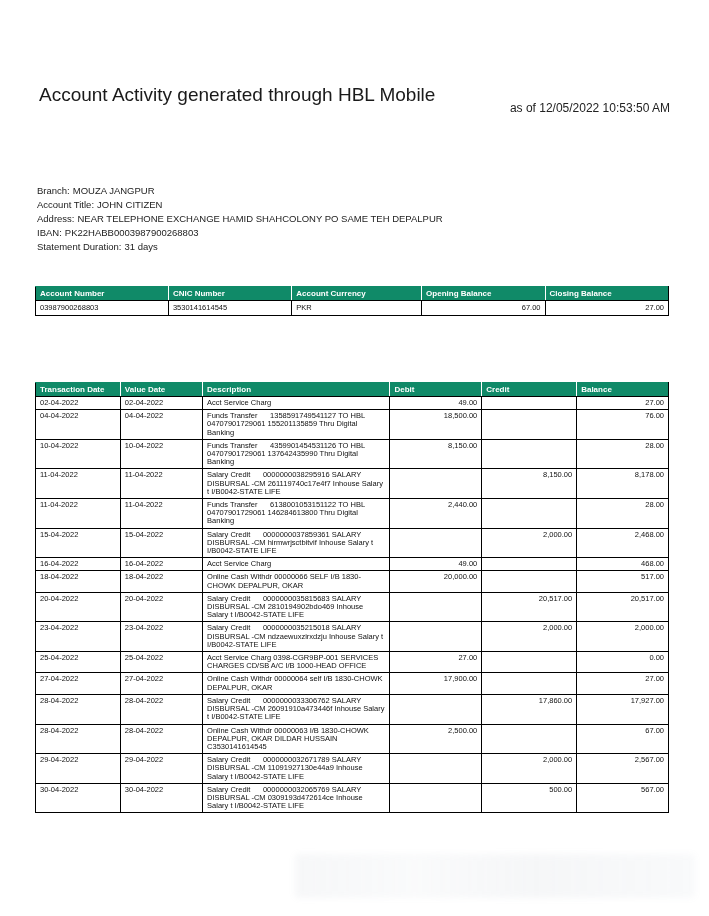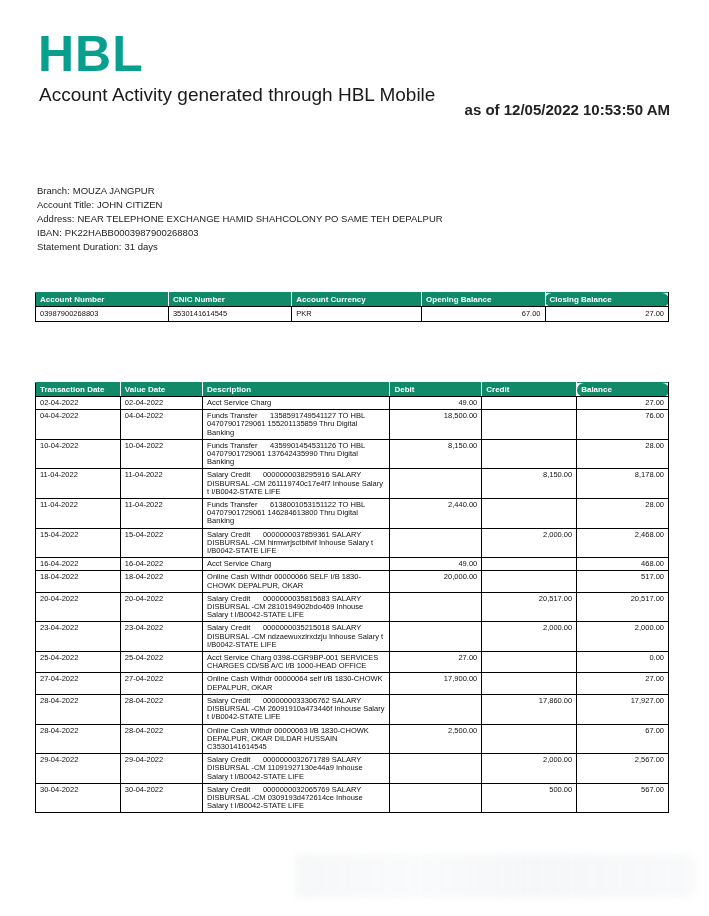--- a/index.html
+++ b/index.html
@@ -8,37 +8,37 @@
     --border:#000000;
     --ink:#1a1a1a;
   }
   html,body{margin:0;padding:0;background:#ffffff;}
   body{font-family:"Liberation Sans", sans-serif;}
   #page{position:relative;width:709px;height:916px;background:#ffffff;overflow:hidden;}
 
   .logo{position:absolute;top:26px;left:38px;font-size:50px;font-weight:800;
         letter-spacing:1px;color:var(--brand-teal);line-height:56px;}
   .title{position:absolute;top:84px;left:39px;font-size:19px;color:var(--ink);}
-  .asof{position:absolute;top:101px;right:39px;font-size:15px;font-weight:bold;color:#222222;}
+  .asof{position:absolute;top:101px;right:39px;font-size:12px;font-weight:normal;color:#222222;}
 
   .info{position:absolute;top:184px;left:37px;font-size:9.5px;color:#222222;line-height:14px;}
   .info .line{white-space:nowrap;}
   .info .lbl{margin-right:3px;}
 
   .tablewrap{position:absolute;left:35px;width:634px;}
-  .summary-pos{top:292px;}
+  .summary-pos{top:286px;}
   .trans-pos{top:382px;}
 
   table.tbl{border-collapse:collapse;width:100%;table-layout:fixed;border:1px solid var(--border);}
   table.tbl th{background:var(--hdr-green);color:#ffffff;font-weight:bold;font-size:8px;
                padding:2px 4px;border:1px solid #ffffff;border-top:1px solid var(--hdr-green);
                border-bottom:1px solid var(--border);text-align:left;white-space:nowrap;
                overflow:hidden;}
   table.tbl th:first-child{border-left:1px solid var(--border);}
-  table.tbl th:last-child{border-right:1px solid var(--border);border-radius:7px;}
+  table.tbl th:last-child{border-right:1px solid var(--border);}
   table.tbl td{border:1px solid var(--border);font-size:7.5px;line-height:8.2px;color:#111111;
                padding:2px 4px;vertical-align:top;white-space:pre-wrap;word-wrap:break-word;}
   th.r,td.r{text-align:right;}
 
   table.summary col:nth-child(1){width:21%;}
   table.summary col:nth-child(2){width:19.5%;}
   table.summary col:nth-child(3){width:20.5%;}
   table.summary col:nth-child(4){width:19.5%;}
   table.summary col:nth-child(5){width:19.5%;}
   table.summary td{padding:3px 4px;}
@@ -53,21 +53,20 @@
   .watermark{position:absolute;top:854px;left:295px;width:400px;height:44px;opacity:.5;
     background:linear-gradient(90deg, rgba(150,160,175,.16), rgba(120,140,160,.08) 30%,
                rgba(150,160,175,.18) 60%, rgba(130,150,170,.10));
     filter:blur(3px);border-radius:4px;}
 </style>
 </head>
 <body>
 
 <div id="page">
 
-  <div class="logo">HBL</div>
 
   <div class="title">Account Activity generated through HBL Mobile</div>
 
   <div class="asof">as of 12/05/2022 10:53:50 AM</div>
 
   <div class="info" id="account-info">
       <div class="line"><span class="lbl">Branch:</span><span>MOUZA JANGPUR</span></div>
       <div class="line"><span class="lbl">Account Title:</span><span>JOHN CITIZEN</span></div>
       <div class="line"><span class="lbl">Address:</span><span>NEAR TELEPHONE EXCHANGE HAMID SHAHCOLONY PO SAME TEH DEPALPUR</span></div>
       <div class="line"><span class="lbl">IBAN:</span><span>PK22HABB0003987900268803</span></div>

